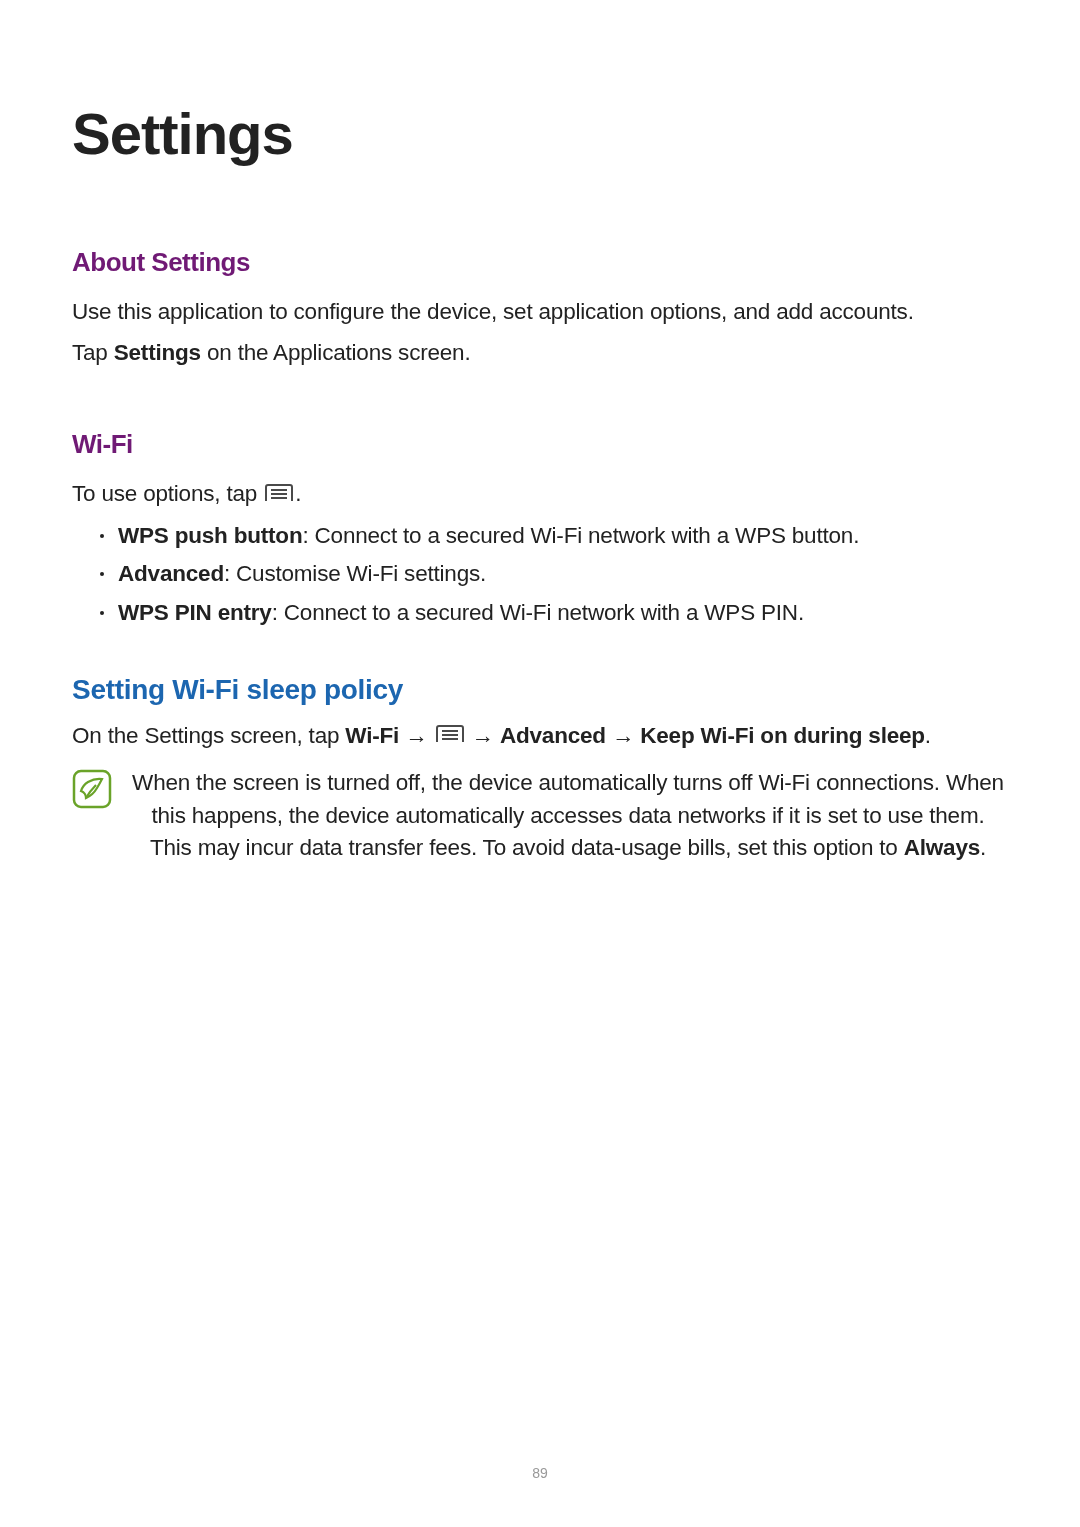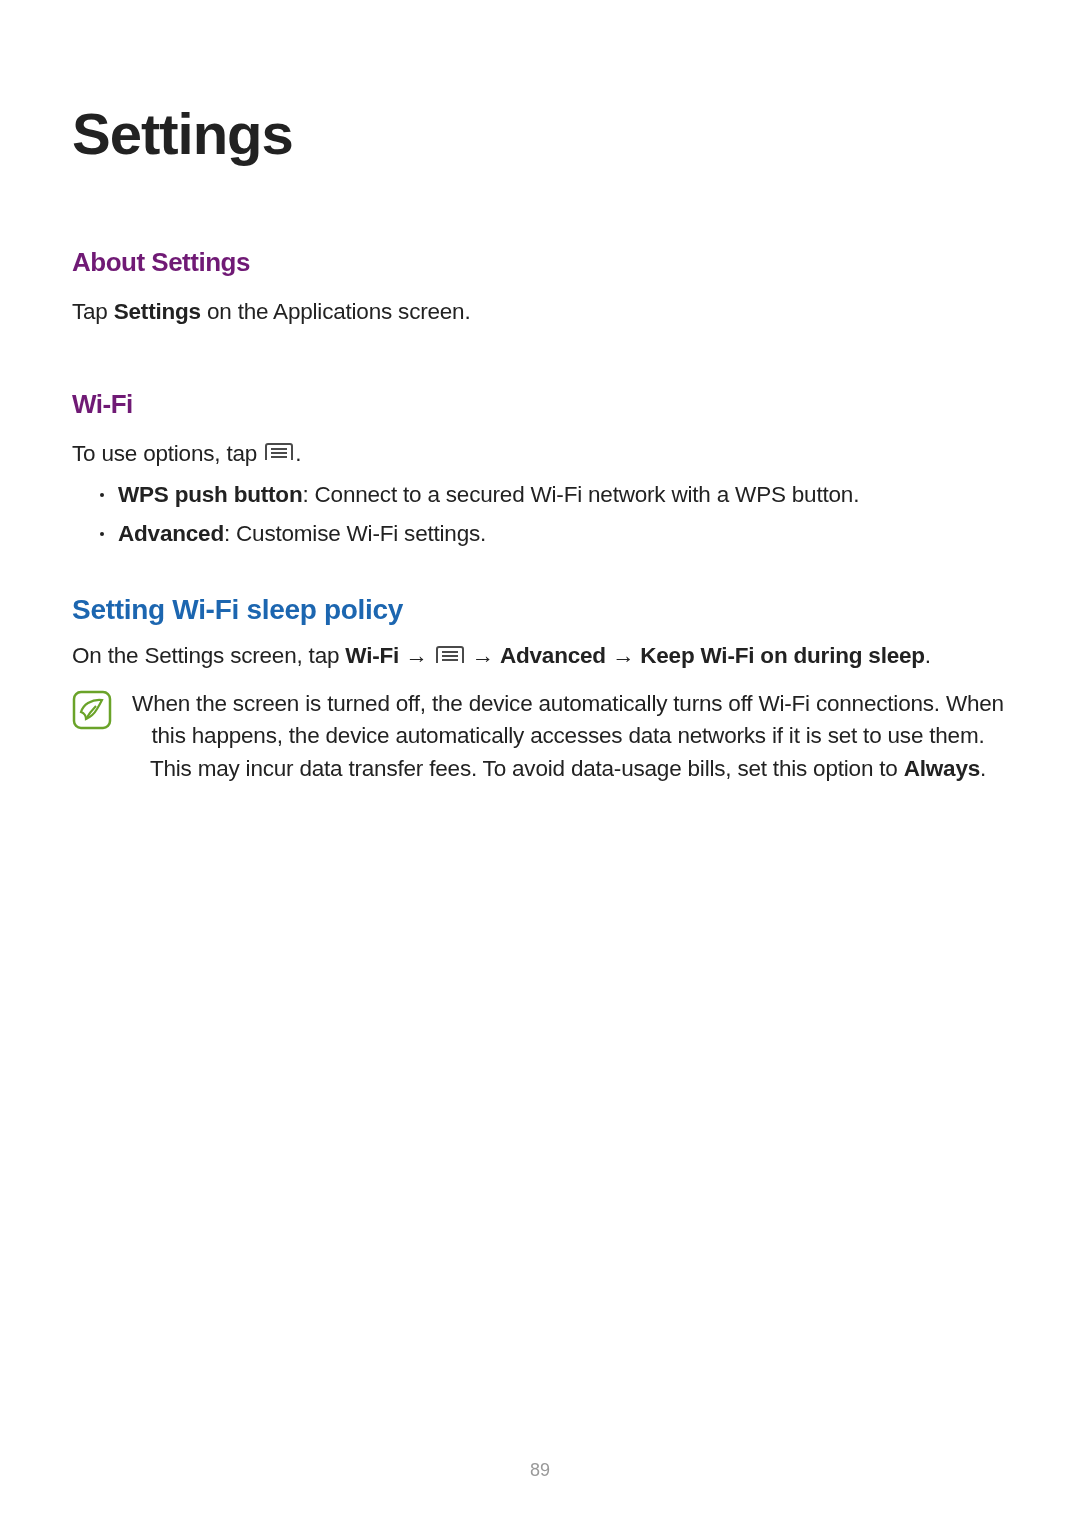--- a/index.html
+++ b/index.html
@@ -103,31 +103,32 @@
     }
     .arrow {
       font-family: Arial, sans-serif;
     }
     .page-number {
       position: absolute;
       bottom: 46px;
       left: 0;
       right: 0;
       text-align: center;
-      font-size: 18px;
+      font-size: 14px;
       color: #999;
     }
   </style>
 </head>
 <body>
 
 <h1 class="page-title">Settings</h1>
 
 <div class="section">
   <h2 class="section-heading">About Settings</h2>
+  <p class="body-text">Use this application to configure the device, set application options, and add accounts.</p>
   <p class="body-text">
     <span>Tap </span><span class="bold">Settings</span><span> on the Applications screen.</span>
   </p>
 </div>
 
 <div class="section">
   <h2 class="section-heading">Wi-Fi</h2>
 
   <p class="body-text">
     <span>To use options, tap </span><span class="menu-icon">
@@ -141,20 +142,24 @@
   </p>
 
   <div class="bullet-list">
     <div class="bullet-item">
       <div class="bullet-dot"></div>
       <div class="bullet-text"><span class="bold">WPS push button</span><span>: Connect to a secured Wi-Fi network with a WPS button.</span></div>
     </div>
     <div class="bullet-item">
       <div class="bullet-dot"></div>
       <div class="bullet-text"><span class="bold">Advanced</span><span>: Customise Wi-Fi settings.</span></div>
+    </div>
+    <div class="bullet-item">
+      <div class="bullet-dot"></div>
+      <div class="bullet-text"><span class="bold">WPS PIN entry</span><span>: Connect to a secured Wi-Fi network with a WPS PIN.</span></div>
     </div>
   </div>
 
   <h3 class="sub-heading">Setting Wi-Fi sleep policy</h3>
 
   <p class="body-text">
     <span>On the Settings screen, tap </span><span class="bold">Wi-Fi</span><span class="arrow"> → </span><span class="menu-icon">
       <svg width="28" height="18" viewBox="0 0 28 18">
         <path d="M1 17 L1 3 Q1 1 3 1 L25 1 Q27 1 27 3 L27 17" fill="none" stroke="#4a4a4a" stroke-width="2"></path>
         <line x1="6" y1="6" x2="22" y2="6" stroke="#4a4a4a" stroke-width="2"></line>

